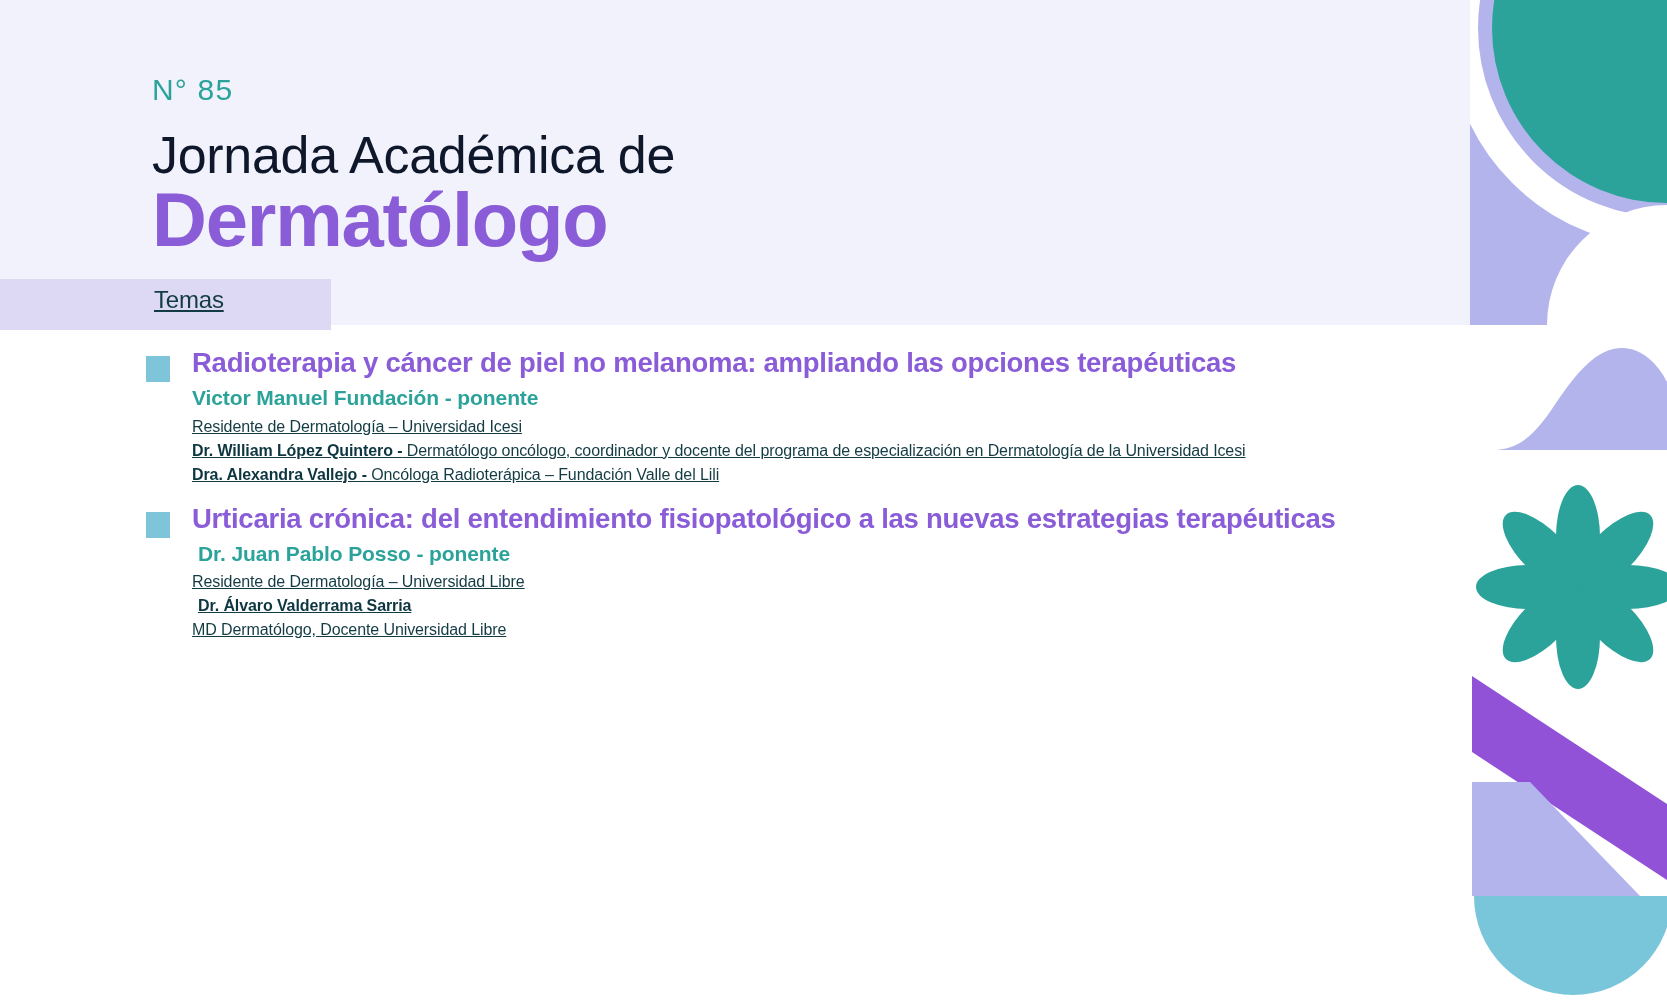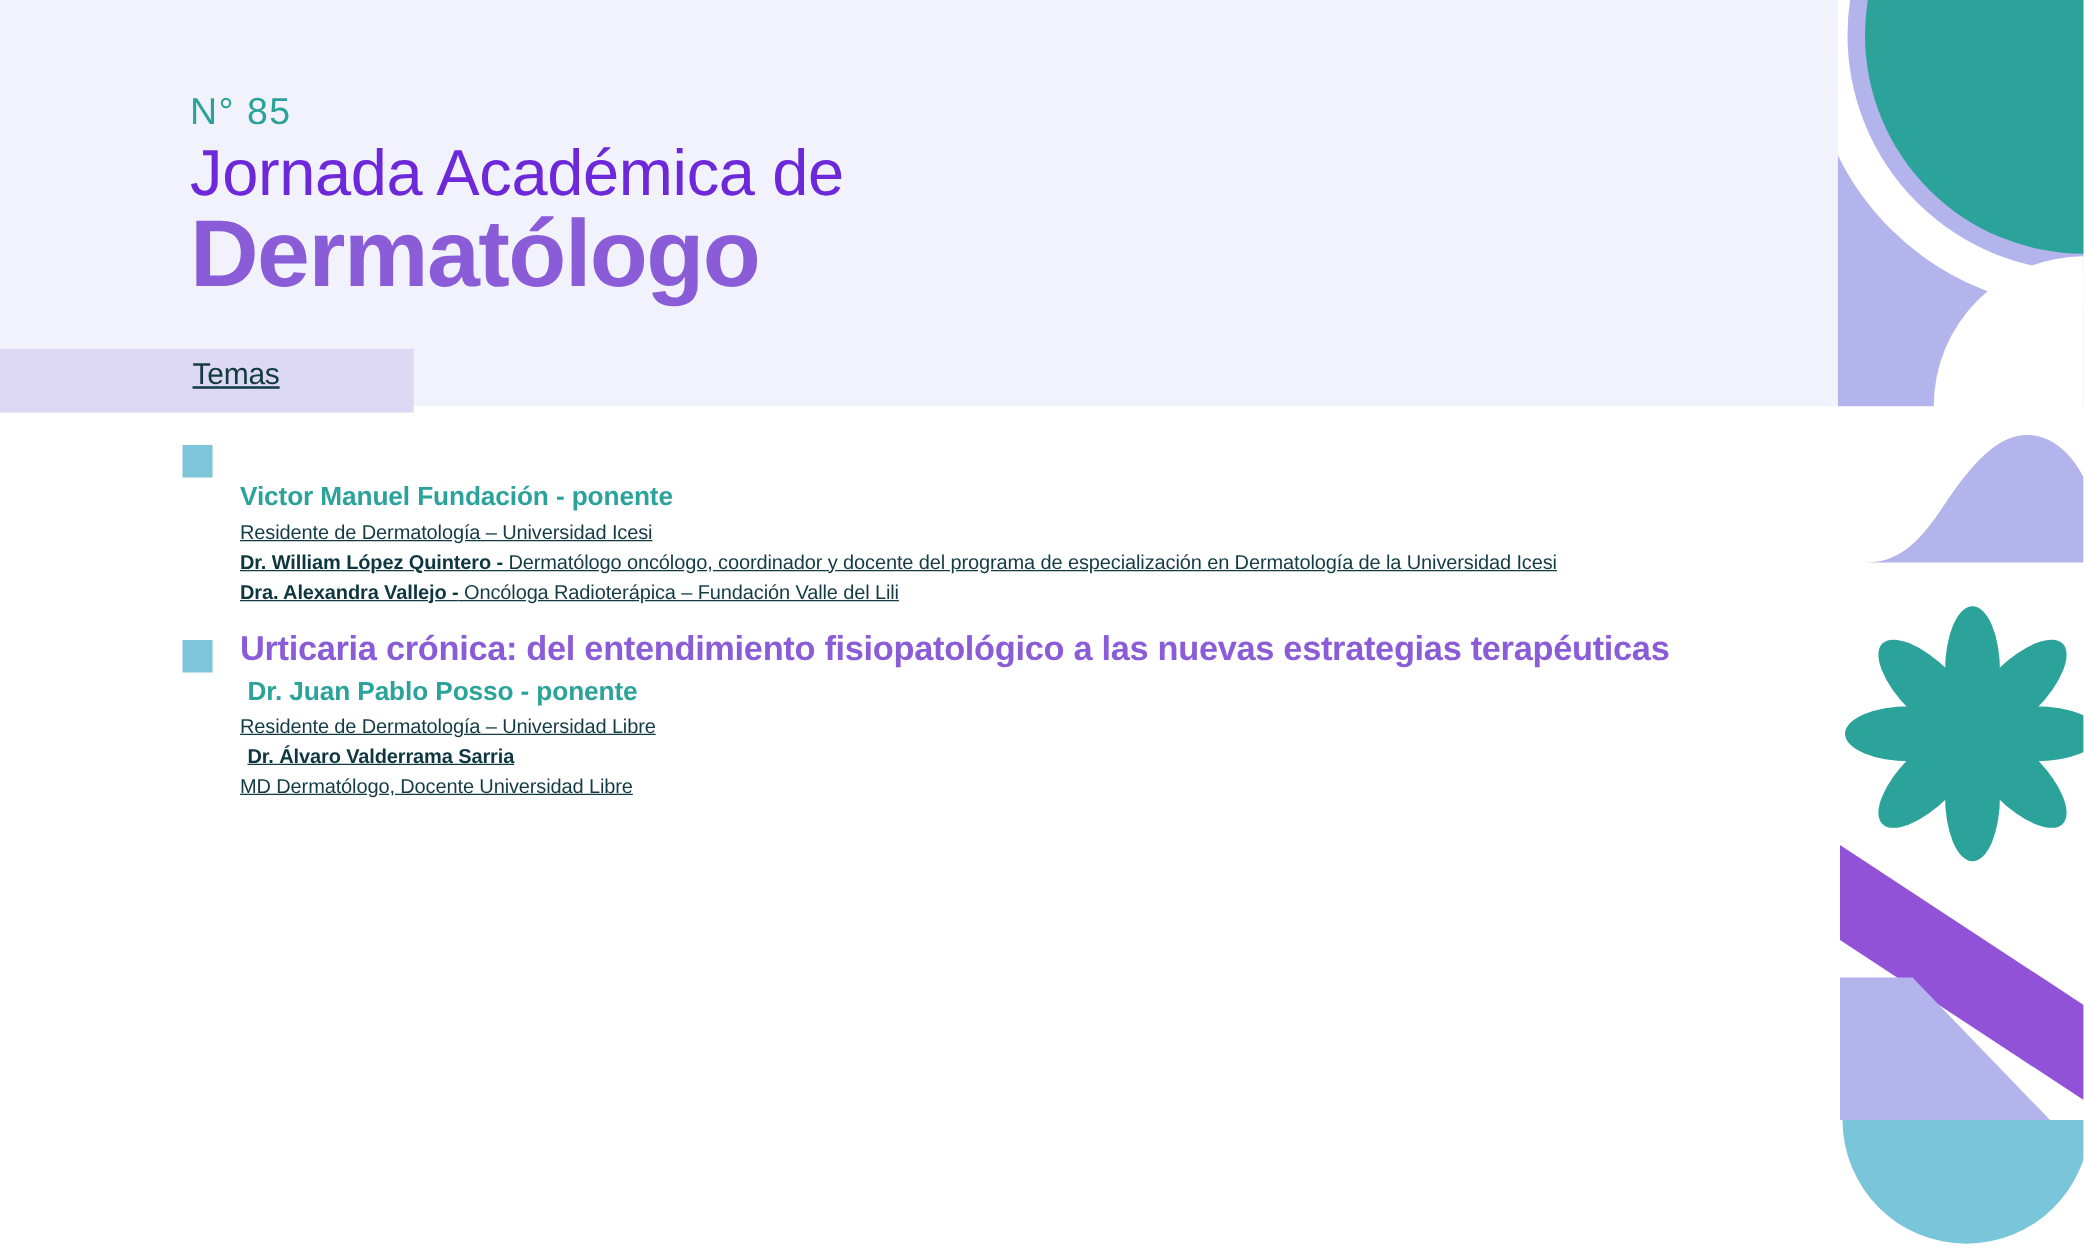--- a/index.html
+++ b/index.html
@@ -29,24 +29,24 @@
   .issue-no {
     font-size:30px;
     font-weight:500;
     color:#2ba39a;
     letter-spacing:1.2px;
     line-height:1.05;
   }
   .title-line1 {
     font-size:52px;
     font-weight:400;
-    color:#6d28d9;
+    color:#0f172a;
     line-height:1.12;
     letter-spacing:-0.3px;
-    margin-top:4px;
+    margin-top:20px;
   }
   .title-line2 {
     font-size:76px;
     font-weight:700;
     color:#8a5cd8;
     line-height:1.05;
     letter-spacing:-1.2px;
     margin-top:-4px;
   }
 
@@ -138,20 +138,21 @@
   </div>
 
   <div class="temas-banner"></div>
   <div class="temas-label">Temas</div>
 
   <div class="topics">
 
     <div class="topic">
       <div class="topic-head">
         <div class="bullet"></div>
+        <div class="topic-title">Radioterapia y cáncer de piel no melanoma:  ampliando las opciones terapéuticas</div>
       </div>
       <div class="topic-body">
         <div class="spk-name">Victor Manuel Fundación - ponente</div>
         <div class="spk-line">Residente de Dermatología – Universidad Icesi</div>
         <div class="spk-line"><b>Dr. William López Quintero  -</b><span> Dermatólogo oncólogo, coordinador y docente del programa de especialización en Dermatología de la Universidad Icesi</span></div>
         <div class="spk-line"><b>Dra. Alexandra Vallejo -</b><span> Oncóloga Radioterápica – Fundación Valle del Lili</span></div>
       </div>
     </div>
 
     <div class="topic" style="margin-top:14px;">

